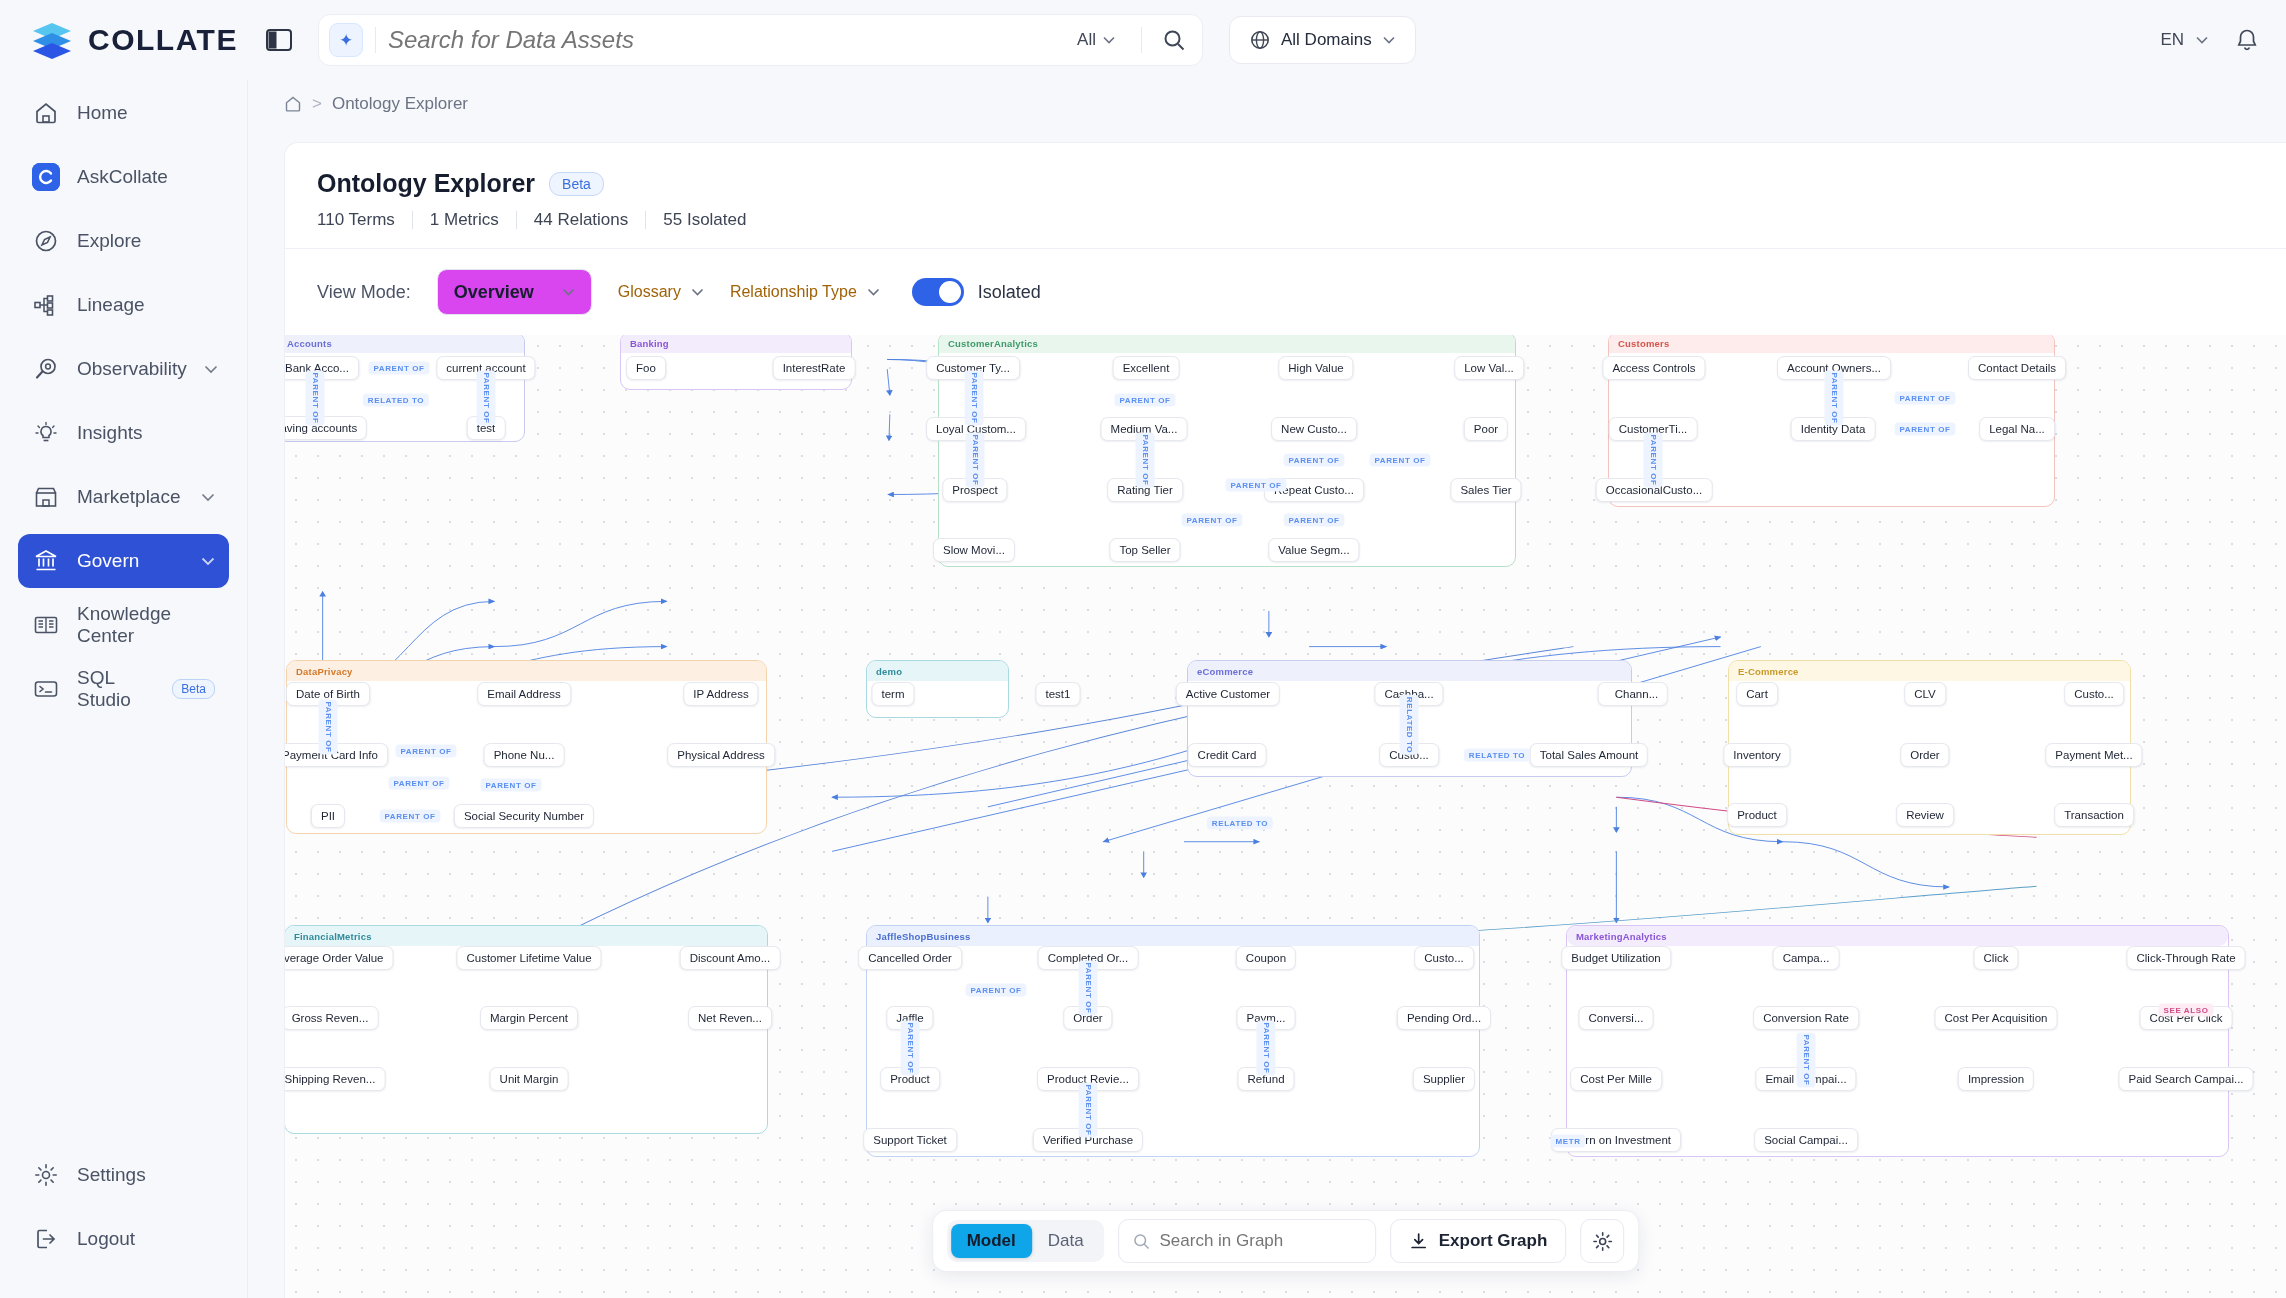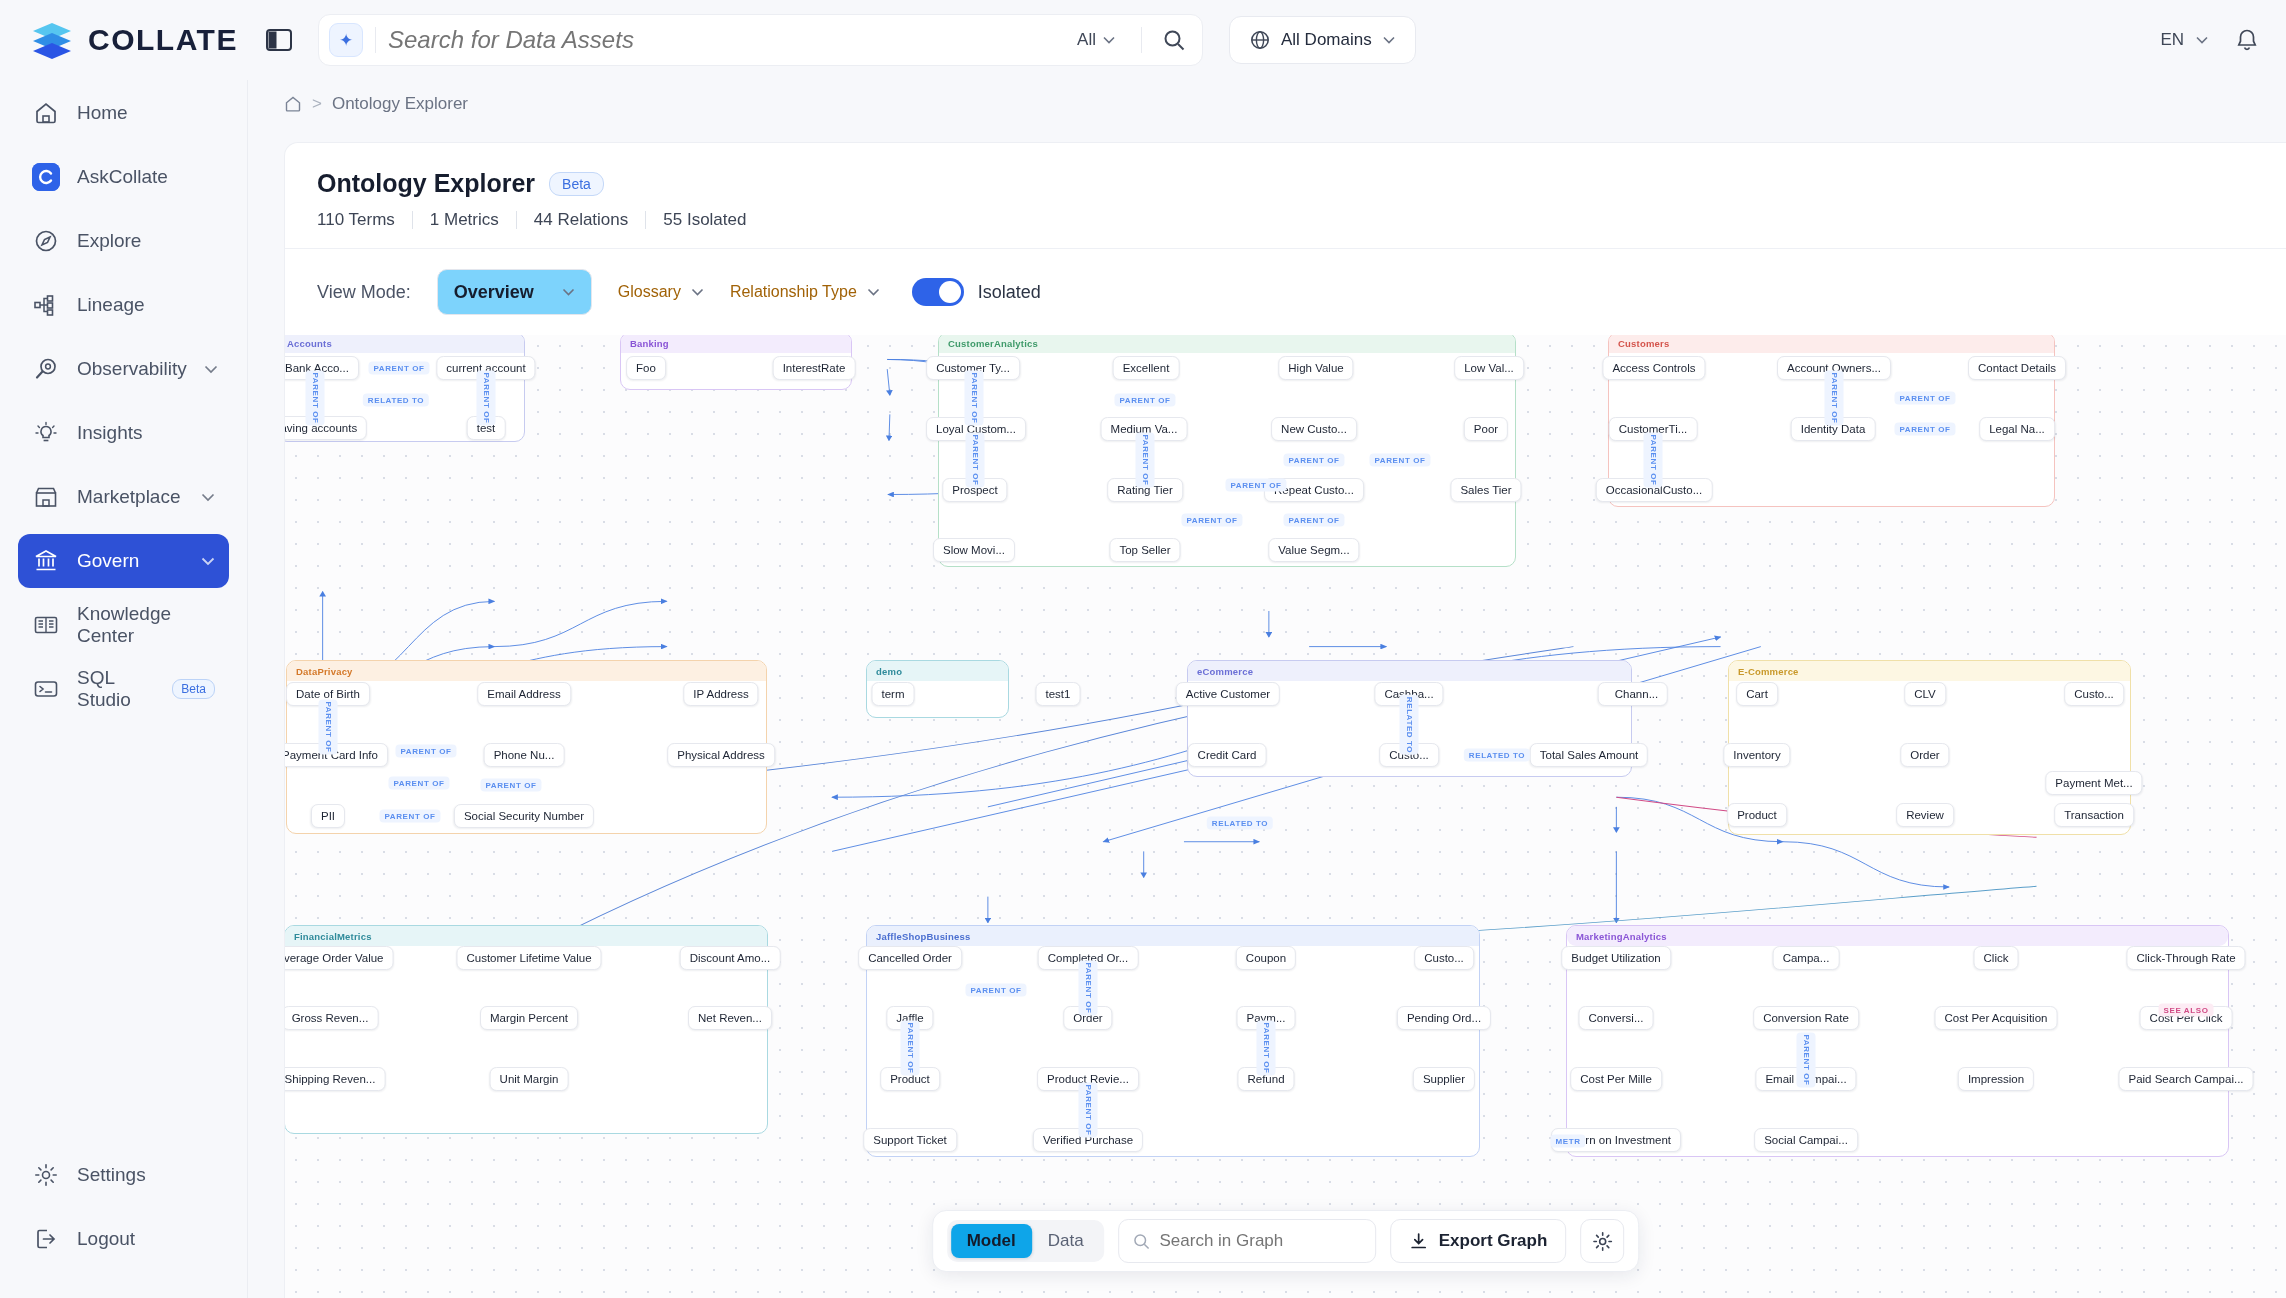--- a/index.html
+++ b/index.html
@@ -121,21 +121,21 @@
   .stats span.d { width: 1px; height: 18px; background: #dfe3ea; margin-right: 17px; }
 
   .toolbar {
     border-top: 1px solid #eef0f5;
     padding: 20px 32px;
     display: flex; align-items: center; gap: 26px;
   }
   .tb-label { font-size: 18px; color: #4b5365; }
   .tb-select {
     height: 46px; min-width: 140px; border: 1px solid #e3e6ed; border-radius: 10px;
-    background: #7dd3fc; display: flex; align-items: center; justify-content: space-between;
+    background: #d946ef; display: flex; align-items: center; justify-content: space-between;
     padding: 0 16px; gap: 28px; font-size: 18px; color: #161d2e; font-weight: 600; cursor: pointer;
   }
   .tb-drop { display: flex; align-items: center; gap: 10px; font-size: 16px; color: #a16207; cursor: pointer; }
   .toggle-wrap { display: flex; align-items: center; gap: 14px; margin-left: 6px; }
   .toggle {
     width: 52px; height: 28px; border-radius: 14px; background: #2e63e8; position: relative; cursor: pointer;
   }
   .toggle .knob { position: absolute; top: 3px; right: 3px; width: 22px; height: 22px; border-radius: 50%; background: #fff; }
   .toggle-label { font-size: 18px; color: #2b3344; }
 
@@ -607,21 +607,21 @@
               <div class="node" style="left: 1124px; top: 359px;">Cashba...</div>
               <div class="node" style="left: 1348px; top: 359px; padding-left: 16px;">Chann...</div>
               <div class="node" style="left: 942px; top: 420px;">Credit Card</div>
               <div class="node" style="left: 1124px; top: 420px;">Custo...</div>
               <div class="node" style="left: 1304px; top: 420px;">Total Sales Amount</div>
               <div class="node" style="left: 1472px; top: 359px;">Cart</div>
               <div class="node" style="left: 1640px; top: 359px;">CLV</div>
               <div class="node" style="left: 1809px; top: 359px;">Custo...</div>
               <div class="node" style="left: 1472px; top: 420px;">Inventory</div>
               <div class="node" style="left: 1640px; top: 420px;">Order</div>
-              <div class="node" style="left: 1809px; top: 420px; margin-top: 28px;">Payment Met...</div>
+              <div class="node" style="left: 1809px; top: 420px;">Payment Met...</div>
               <div class="node" style="left: 1472px; top: 480px;">Product</div>
               <div class="node" style="left: 1640px; top: 480px;">Review</div>
               <div class="node" style="left: 1809px; top: 480px;">Transaction</div>
               <div class="node" style="left: 45px; top: 623px;">Average Order Value</div>
               <div class="node" style="left: 244px; top: 623px;">Customer Lifetime Value</div>
               <div class="node" style="left: 445px; top: 623px;">Discount Amo...</div>
               <div class="node" style="left: 45px; top: 683px;">Gross Reven...</div>
               <div class="node" style="left: 244px; top: 683px;">Margin Percent</div>
               <div class="node" style="left: 445px; top: 683px;">Net Reven...</div>
               <div class="node" style="left: 45px; top: 744px;">Shipping Reven...</div>

